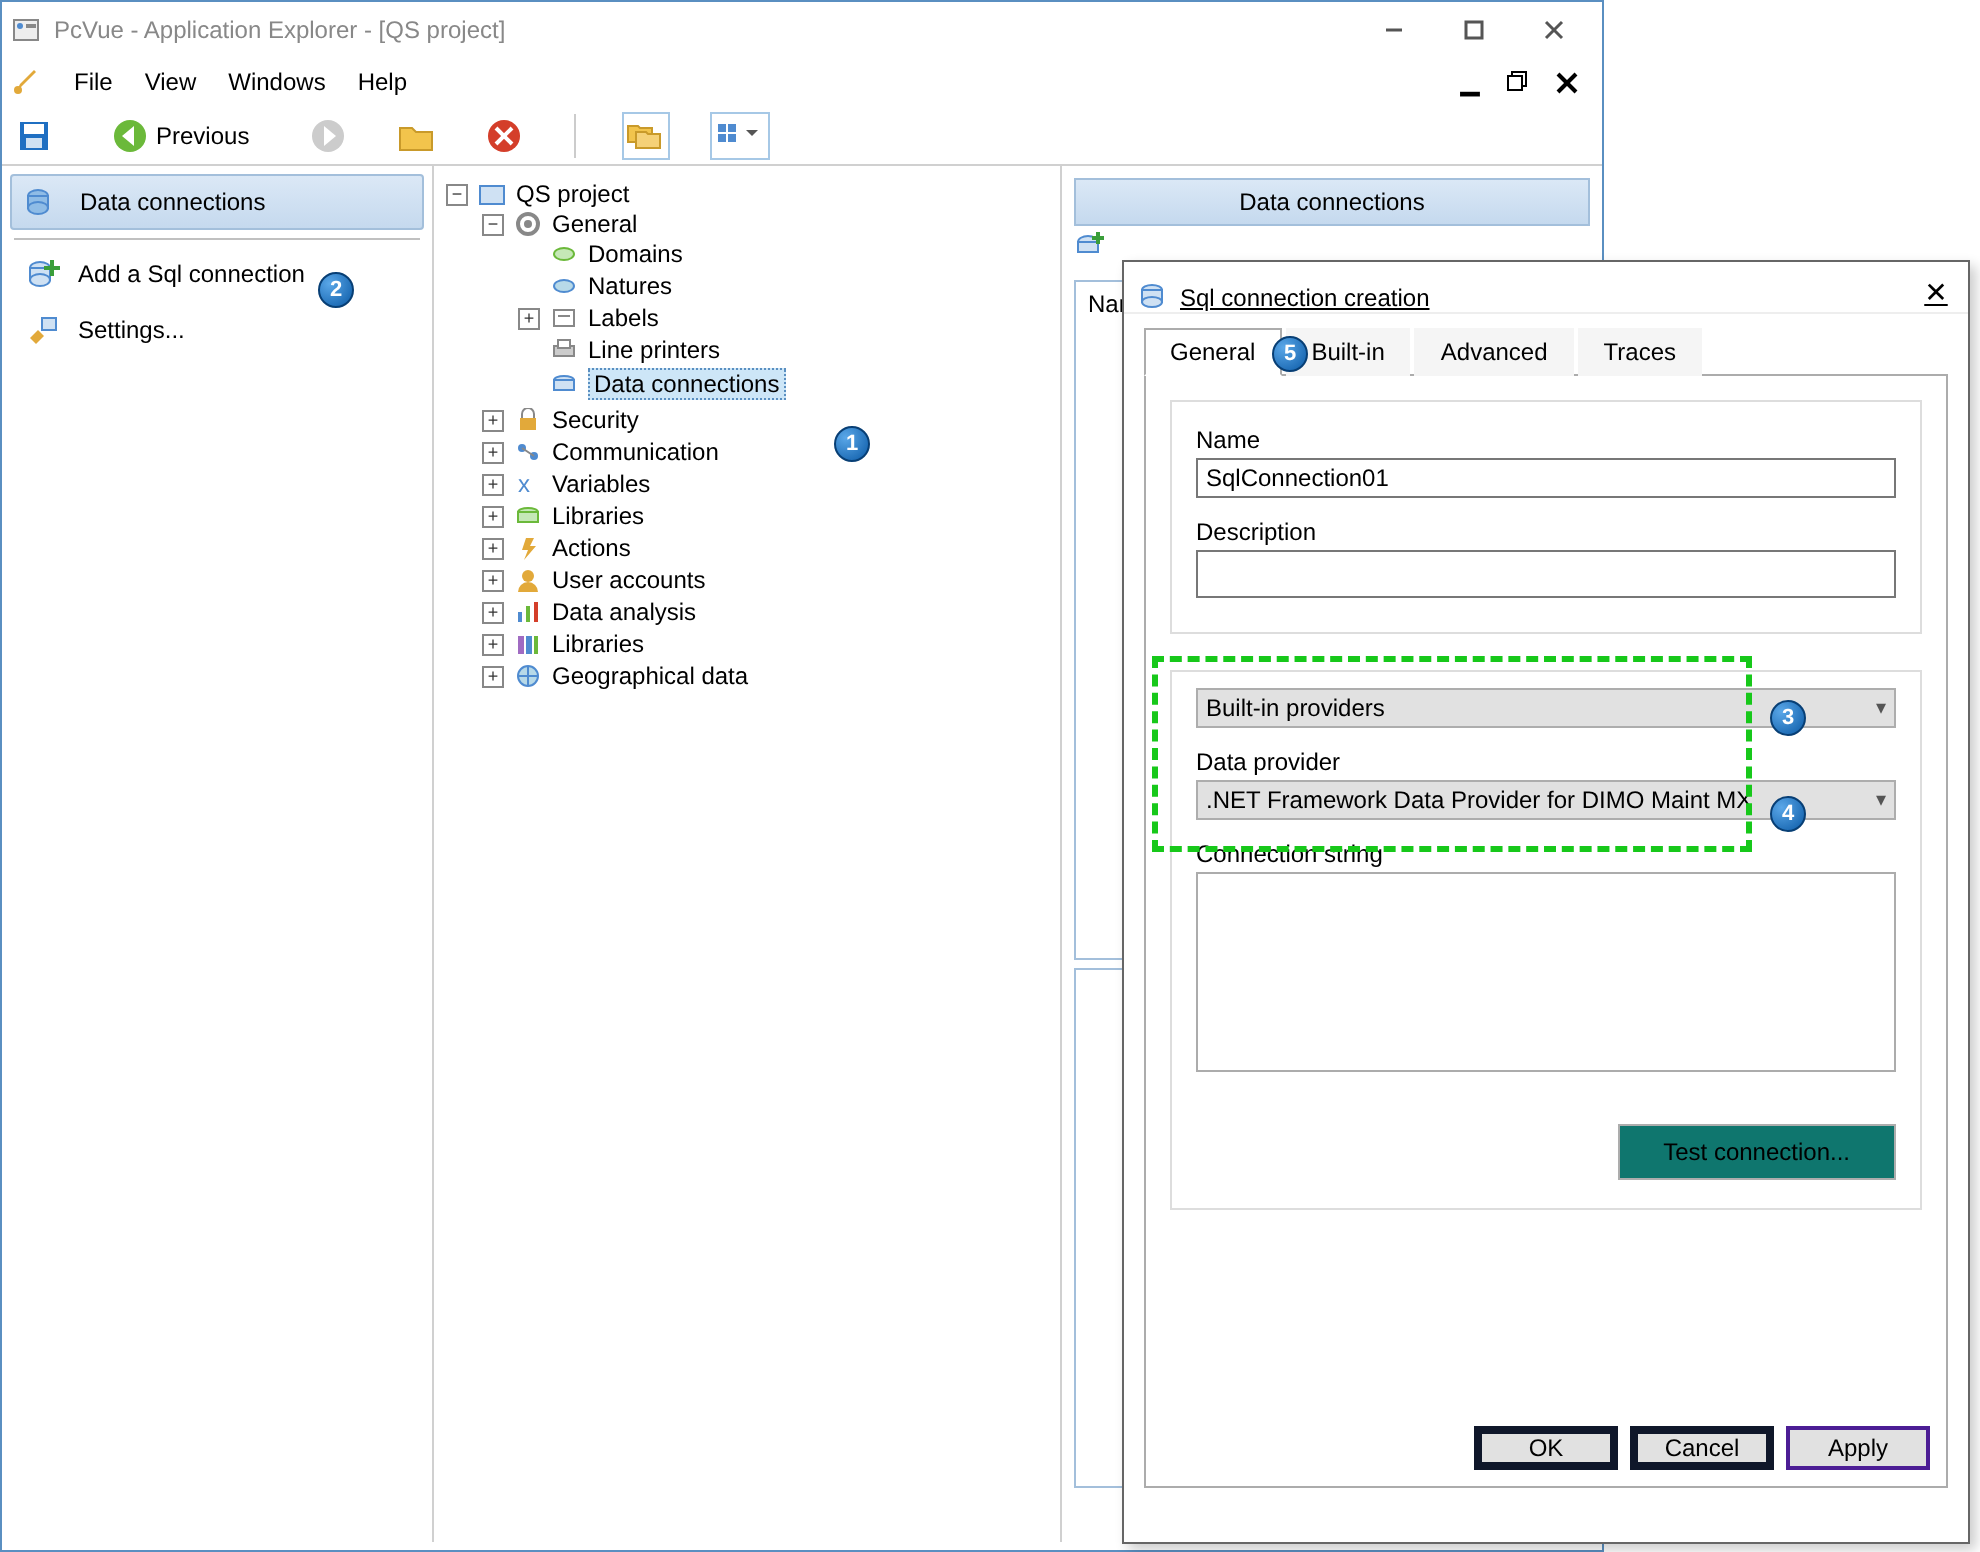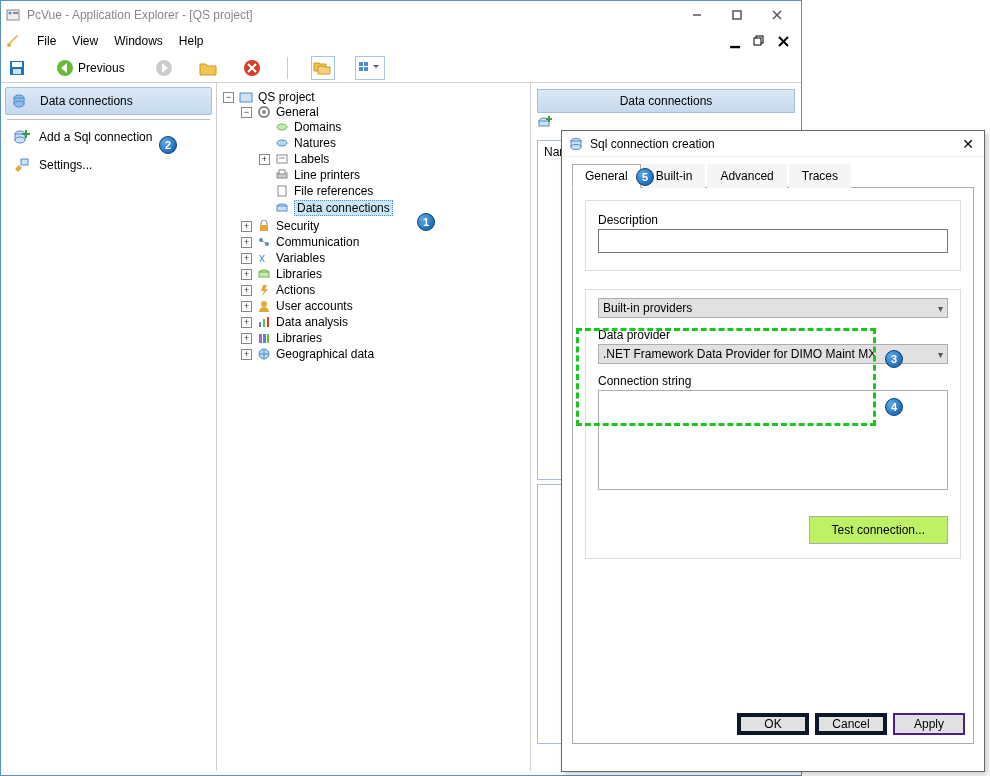--- a/index.html
+++ b/index.html
@@ -47,39 +47,39 @@
 
 
 .content-pane { flex: 1; background: #fff; position: relative; }
 .content-header { margin: 6px 6px 0 6px; background: linear-gradient(#dbe8f6, #c5d9ee); padding: 4px; text-align: center; border: 1px solid #a3bfdb; }
 .content-toolbar { padding: 2px 6px; display:flex; align-items:center; gap:4px; }
 .content-box1 { margin: 4px 6px; border: 1px solid #a3bfdb; height: 340px; padding:4px 6px; font-size:12px;}
 .content-box2 { margin: 4px 6px; border: 1px solid #a3bfdb; height: 260px; }
 
 
 .dialog { position: absolute; left: 561px; top: 130px; width: 424px; height: 642px; background: #fff; border: 1px solid #666; box-shadow: 3px 3px 6px rgba(0,0,0,0.2); z-index: 10; }
-.dialog-title { height: 26px; display: flex; align-items: center; padding: 0 6px; background: #fff; border-bottom: 1px solid #eee; }
+.dialog-title { height: 26px; display: flex; align-items: flex-end; padding: 0 6px; background: #fff; border-bottom: 1px solid #eee; text-decoration: underline; }
 .dialog-title .icon { width: 16px; height: 16px; margin-right: 6px; display:inline-flex;align-items:center;justify-content:center;}
 .dialog-title .spacer { flex: 1; }
 .dialog-title .close { width: 20px; height: 20px; display:flex;align-items:center;justify-content:center; font-size:14px; }
 .dialog-body { padding: 0 10px 10px; }
 .tabs { display: flex; border-bottom: 1px solid #acacac; margin-top: 6px; }
 .tab { padding: 4px 12px 4px; border: 1px solid transparent; border-bottom: none; margin-right: 2px; position: relative; top: 1px; background: #f5f5f5; }
 .tab.active { background: #fff; border-color: #acacac; border-bottom: 1px solid #fff; }
 .tab-content { border: 1px solid #acacac; border-top: none; padding: 12px; height: 556px; position: relative; }
 
 .form-group { margin-bottom: 10px; }
 .form-label { display: block; margin-bottom: 2px; }
 .form-input { width: 100%; border: 1px solid #777; padding: 2px 4px; height: 20px; }
 .form-textarea { width: 100%; border: 1px solid #777; height: 24px; padding: 2px 4px; resize: none; }
 .form-select { width: 100%; border: 1px solid #adadad; background: #e1e1e1; height: 20px; padding: 1px 4px; display: flex; align-items: center; justify-content: space-between; }
 .form-select .chev { font-size: 10px; color: #555; }
 .conn-string { border: 1px solid #acacac; height: 100px; width:100%; }
 
-.test-btn { background: #bef264; border: 1px solid #adadad; padding: 6px 22px; margin-top: 16px; float: right; }
+.test-btn { background: #0f766e; border: 1px solid #adadad; padding: 6px 22px; margin-top: 16px; float: right; }
 
 .dialog-buttons { position: absolute; right: 8px; bottom: 8px; display: flex; gap: 6px; }
 .dlg-btn { width: 72px; height: 22px; border: 4px solid #0f172a; background: #e1e1e1; display:flex;align-items:center;justify-content:center; }
 .dlg-btn.primary { border: 2px solid #4c1d95; background: #e1e1e1; }
 
 
 .badge { position: absolute; width: 18px; height: 18px; border-radius: 50%; background: radial-gradient(circle at 30% 30%, #5aa7e8, #0b5aa6); color: #fff; font-size: 11px; font-weight: bold; display: flex; align-items: center; justify-content: center; border: 1px solid #083f75; z-index: 20; }
 
 
 .highlight-box { position: absolute; border: 3px dashed #17c81a; z-index: 15; pointer-events:none;}
@@ -306,31 +306,20 @@
                           </svg>
                         </span>
                         <span>Line printers</span>
                       </div>
                     </li>
                   <li>
                       <div class="row">
                         <span class="expander blank"></span>
                         <span class="ticon">
                           <svg width="14" height="12">
-                            <rect x="3" y="1" width="8" height="10" fill="#fff" stroke="#888"></rect>
-                          </svg>
-                        </span>
-                        <span>File references</span>
-                      </div>
-                    </li>
-                  <li>
-                      <div class="row">
-                        <span class="expander blank"></span>
-                        <span class="ticon">
-                          <svg width="14" height="12">
                             <ellipse cx="7" cy="4" rx="5" ry="2" fill="#cfe1f3" stroke="#4f8bd0"></ellipse>
                             <rect x="2" y="4" width="10" height="5" fill="#cfe1f3" stroke="#4f8bd0"></rect>
                           </svg>
                         </span>
                         <span class="selected">Data connections</span>
                       </div>
                     </li>
                 </ul>
               </li>
               <li>
@@ -483,20 +472,24 @@
   </div>
   <div class="dialog-body">
     <div class="tabs">
       <div class="tab active"><span>General</span></div>
       <div class="tab"><span>Built-in</span></div>
       <div class="tab"><span>Advanced</span></div>
       <div class="tab"><span>Traces</span></div>
     </div>
     <div class="tab-content">
       <div style="border:1px solid #ddd; padding:12px 12px 14px; margin-bottom:18px;">
+        <div class="form-group">
+          <label class="form-label">Name</label>
+          <input class="form-input" value="SqlConnection01" style="">
+        </div>
         <div class="form-group" style="margin-bottom:0;">
           <label class="form-label">Description</label>
           <textarea class="form-textarea" style=""></textarea>
         </div>
       </div>
 
       <div style="border:1px solid #ddd; padding:8px 12px 14px;">
         <div class="form-group">
           <div class="form-select">
             <span>Built-in providers</span>

